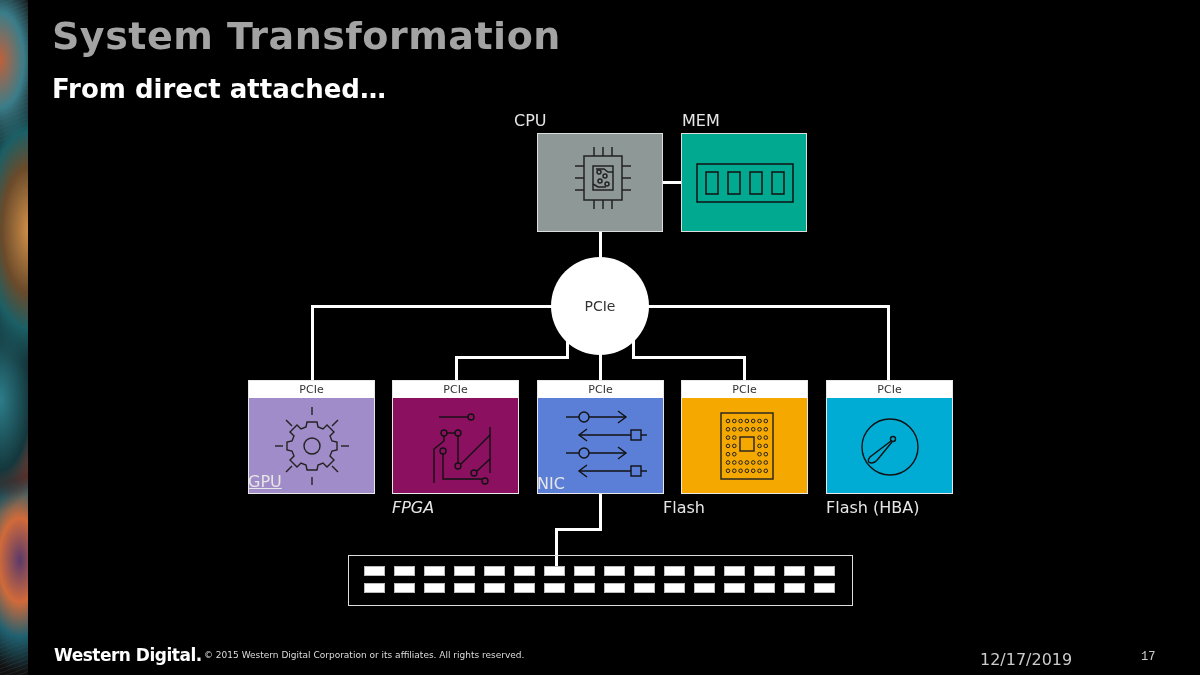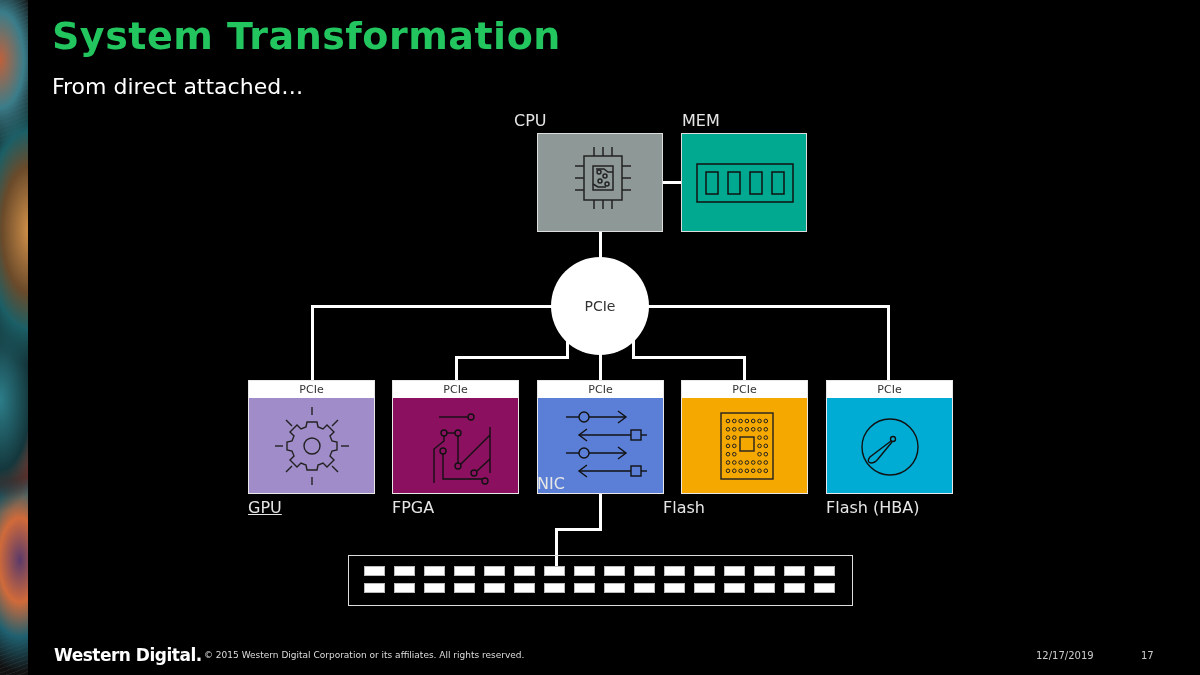--- a/index.html
+++ b/index.html
@@ -6,37 +6,37 @@
   body{width:1200px;height:675px;background:#000;position:relative;overflow:hidden;font-family:"DejaVu Sans",sans-serif;color:#fff;}
   .strip{position:absolute;left:0;top:0;width:28px;height:675px;
     background:
       radial-gradient(ellipse 60px 120px at 0px 60px, #c0603a 0%, #3a7d8a 40%, transparent 70%),
       radial-gradient(ellipse 80px 180px at 30px 230px, #d4924a 0%, #6a4a2a 35%, #1b5f66 55%, transparent 75%),
       radial-gradient(ellipse 60px 140px at 0px 400px, #2c7e8a 0%, #14373c 50%, transparent 80%),
       radial-gradient(ellipse 60px 60px at 10px 450px, #e8573a 0%, #7a2a20 50%, transparent 80%),
       radial-gradient(ellipse 70px 140px at 20px 560px, #5a3a6a 0%, #d06a3a 30%, #1f6070 55%, transparent 80%),
       repeating-linear-gradient(160deg, rgba(255,255,255,0.06) 0 1px, transparent 1px 4px),
       #111;}
-  .title{position:absolute;left:52px;top:14px;font-size:38px;font-weight:bold;color:#22c55e;letter-spacing:0.5px;}
-  .subtitle{position:absolute;left:52px;top:74px;font-size:22px;font-weight:normal;color:#fff;}
+  .title{position:absolute;left:52px;top:14px;font-size:38px;font-weight:bold;color:#a3a3a3;letter-spacing:0.5px;}
+  .subtitle{position:absolute;left:52px;top:74px;font-size:26px;font-weight:bold;color:#fff;}
   .lbl{position:absolute;font-size:16px;color:#e6e6e6;font-family:"DejaVu Sans",sans-serif;}
   .box{position:absolute;border:1px solid #ddd;box-sizing:border-box;}
   .cpu{left:537px;top:133px;width:126px;height:99px;background:#8e9896;}
   .mem{left:681px;top:133px;width:126px;height:99px;background:#00a98f;}
   .line{position:absolute;background:#fff;}
   .hub{position:absolute;left:551px;top:257px;width:98px;height:98px;border-radius:50%;background:#fff;display:flex;align-items:center;justify-content:center;color:#333;font-size:14px;}
   .card{position:absolute;top:380px;width:127px;height:114px;border:1px solid #e8e8e8;box-sizing:border-box;overflow:hidden;}
   .card .hdr{height:17px;background:#fff;color:#333;font-size:11px;text-align:center;line-height:17px;}
   .card .body{position:absolute;top:17px;left:0;right:0;bottom:0;display:flex;align-items:center;justify-content:center;}
   .switch{position:absolute;left:348px;top:555px;width:505px;height:51px;border:1px solid #ddd;box-sizing:border-box;}
   .port{position:absolute;width:21px;height:10px;background:#fff;border:1px solid #bbb;box-sizing:border-box;}
   .footer-logo{position:absolute;left:54px;top:645px;font-size:17px;font-weight:bold;color:#fff;letter-spacing:-0.5px;}
   .footer-copy{position:absolute;left:204px;top:650px;font-size:9px;color:#ddd;}
-  .footer-date{position:absolute;left:1036px;top:650px;font-size:10px;color:#ccc;}
-  .footer-page{position:absolute;left:1141px;top:650px;font-size:10px;color:#ccc;}
+  .footer-date{position:absolute;left:980px;top:650px;font-size:16px;color:#ccc;}
+  .footer-page{position:absolute;left:1141px;top:650px;font-size:12px;color:#ccc;font-family:Liberation Mono, monospace;}
 </style>
 </head>
 <body>
 
 <div class="strip"></div>
 
 <div class="title">System Transformation</div>
 <div class="subtitle">From direct attached…</div>
 
 <div class="lbl" style="left:514px;top:111px;">CPU</div>
@@ -230,22 +230,22 @@
     <svg width="100" height="90" viewBox="0 0 100 90">
       <g stroke="#111" stroke-width="1.4" fill="none">
         <circle cx="50" cy="46" r="28"></circle>
         <circle cx="53" cy="38" r="2.5"></circle>
         <path d="M51 40 L30 56 Q26 61 31 62 Q35 62 38 58 L52 41"></path>
       </g>
     </svg>
   </div>
 </div>
 
-<div class="lbl" style="left:248px;top:498px;text-decoration:underline;">GPU</div>
-<div class="lbl" style="left:392px;top:498px;">FPGA</div>
+<div class="lbl" style="left:248px;top:472px;text-decoration:underline;">GPU</div>
+<div class="lbl" style="left:392px;top:498px;font-style:italic;">FPGA</div>
 <div class="lbl" style="left:537px;top:474px;">NIC</div>
 <div class="lbl" style="left:663px;top:498px;">Flash</div>
 <div class="lbl" style="left:826px;top:498px;">Flash (HBA)</div>
 
 <div class="line" style="left:599px;top:494px;width:3px;height:36px;"></div>
 <div class="line" style="left:555px;top:528px;width:47px;height:3px;"></div>
 <div class="line" style="left:555px;top:528px;width:3px;height:40px;"></div>
 
 <div class="switch" id="switch">
     <div class="port" style="left: 15px; top: 10px;"></div>

